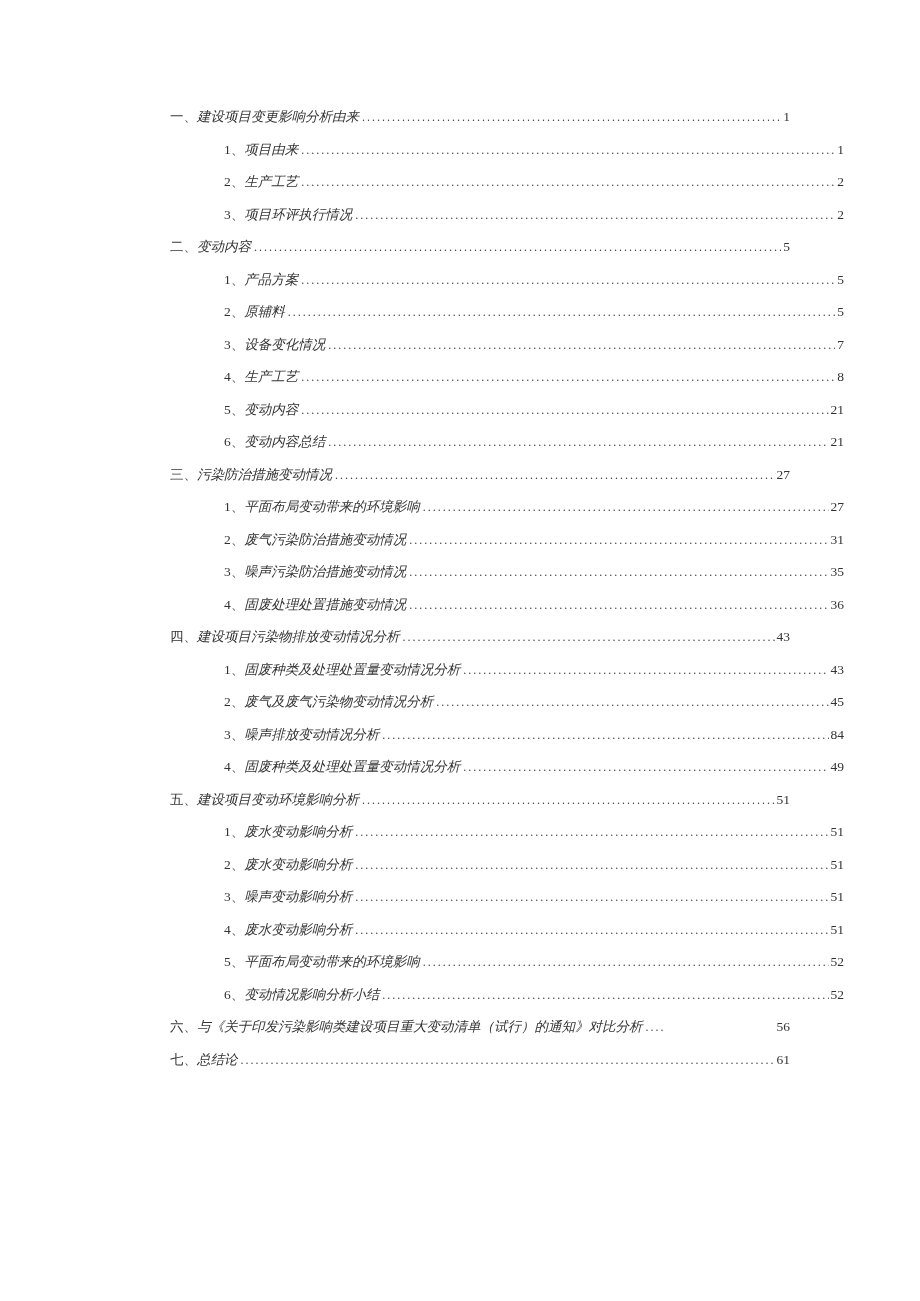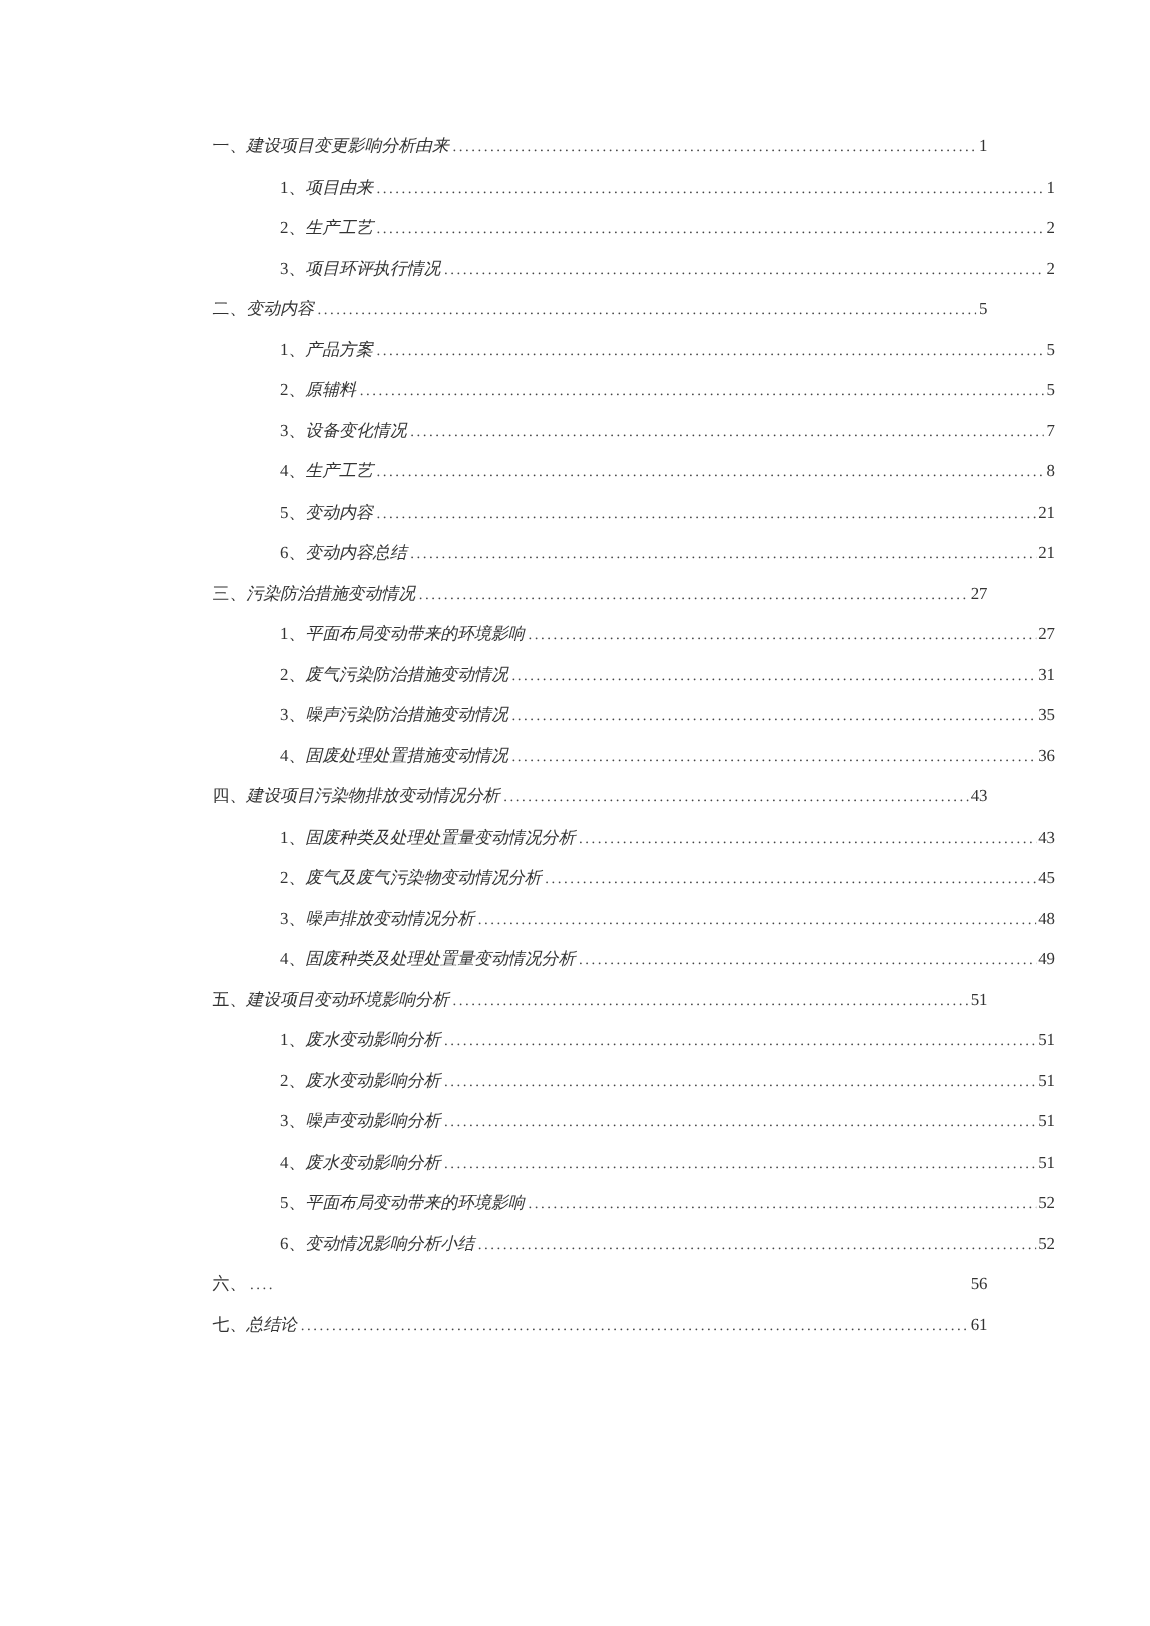--- a/index.html
+++ b/index.html
@@ -193,21 +193,21 @@
         <span class="toc-title">废气及废气污染物变动情况分析</span>
         <span class="toc-spacer"></span>
         <span class="toc-leader"></span>
         <span class="toc-page">45</span>
       </div>
       <div class="toc-row level-2">
         <span class="toc-prefix">3、</span>
         <span class="toc-title">噪声排放变动情况分析</span>
         <span class="toc-spacer"></span>
         <span class="toc-leader"></span>
-        <span class="toc-page">48</span>
+        <span class="toc-page">84</span>
       </div>
       <div class="toc-row level-2">
         <span class="toc-prefix">4、</span>
         <span class="toc-title">固废种类及处理处置量变动情况分析</span>
         <span class="toc-spacer"></span>
         <span class="toc-leader"></span>
         <span class="toc-page">49</span>
       </div>
       <div class="toc-row level-1">
         <span class="toc-prefix">五、</span>
@@ -253,20 +253,21 @@
       </div>
       <div class="toc-row level-2">
         <span class="toc-prefix">6、</span>
         <span class="toc-title">变动情况影响分析小结</span>
         <span class="toc-spacer"></span>
         <span class="toc-leader"></span>
         <span class="toc-page">52</span>
       </div>
       <div class="toc-row level-1 no-leader">
         <span class="toc-prefix">六、</span>
+        <span class="toc-title">与《关于印发污染影响类建设项目重大变动清单（试行）的通知》对比分析</span>
         <span class="toc-spacer"></span>
         <span class="toc-leader"></span>
         <span class="toc-page">56</span>
       </div>
       <div class="toc-row level-1">
         <span class="toc-prefix">七、</span>
         <span class="toc-title">总结论</span>
         <span class="toc-spacer"></span>
         <span class="toc-leader"></span>
         <span class="toc-page">61</span>

